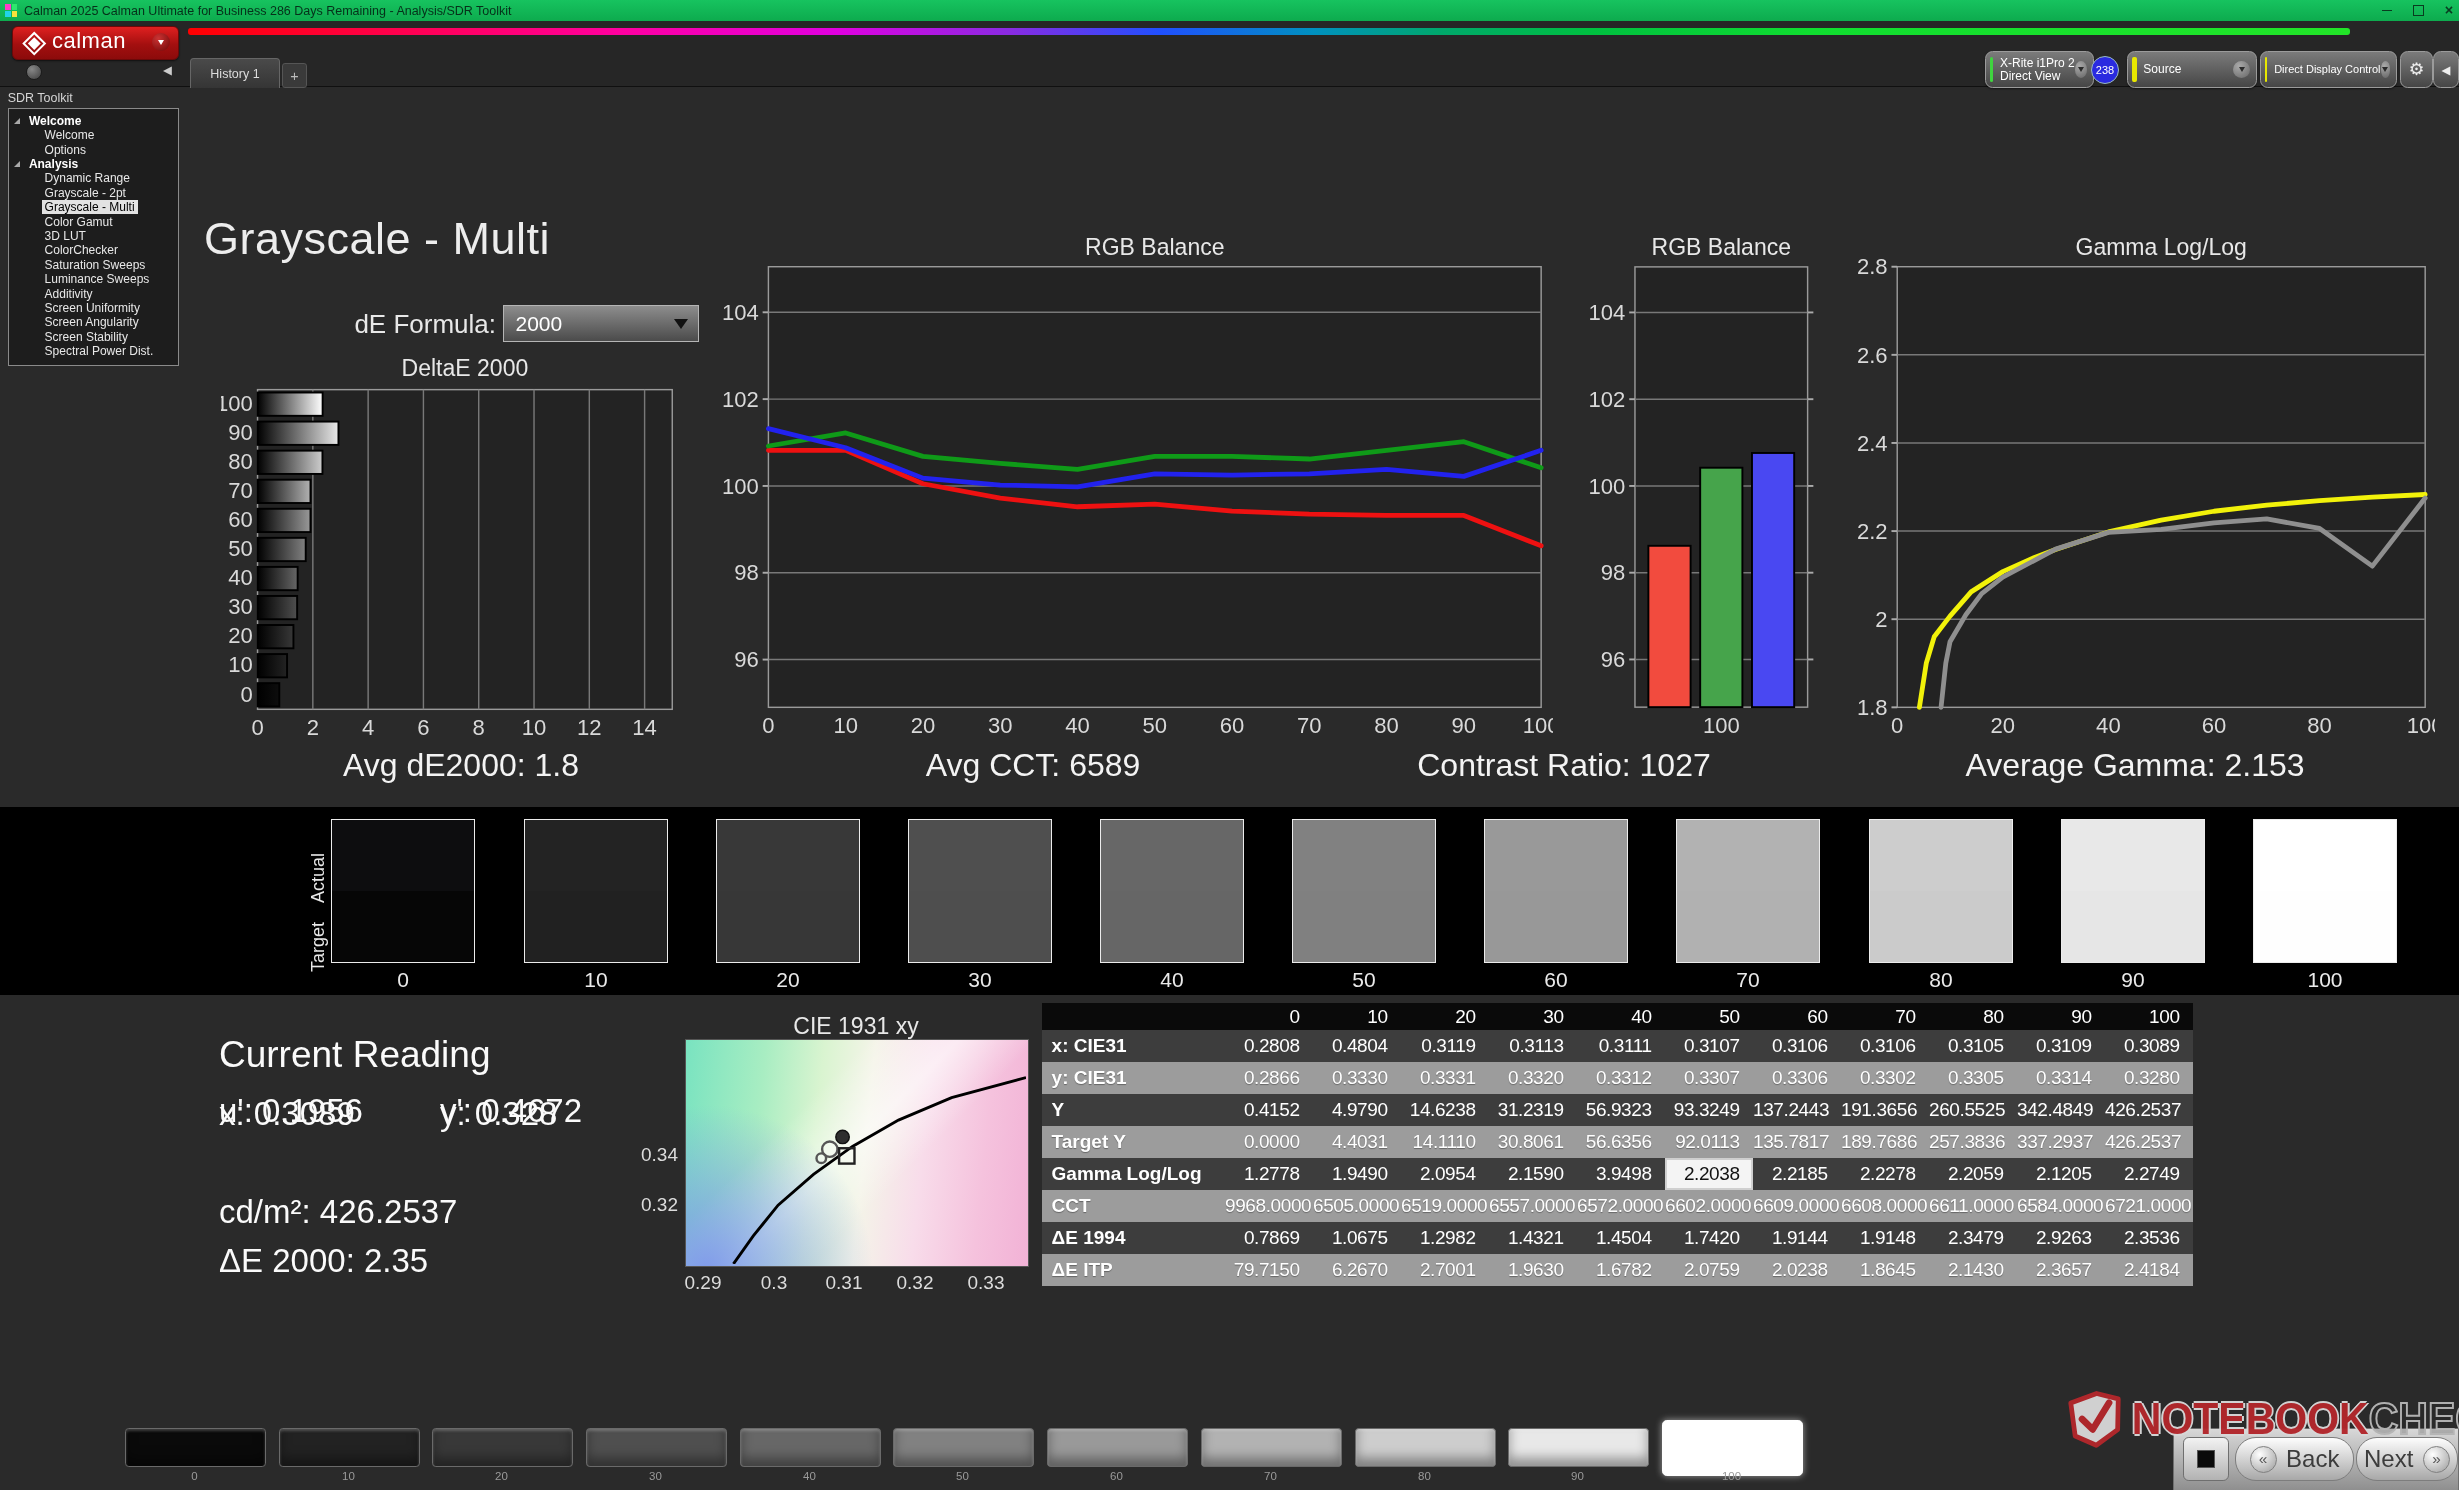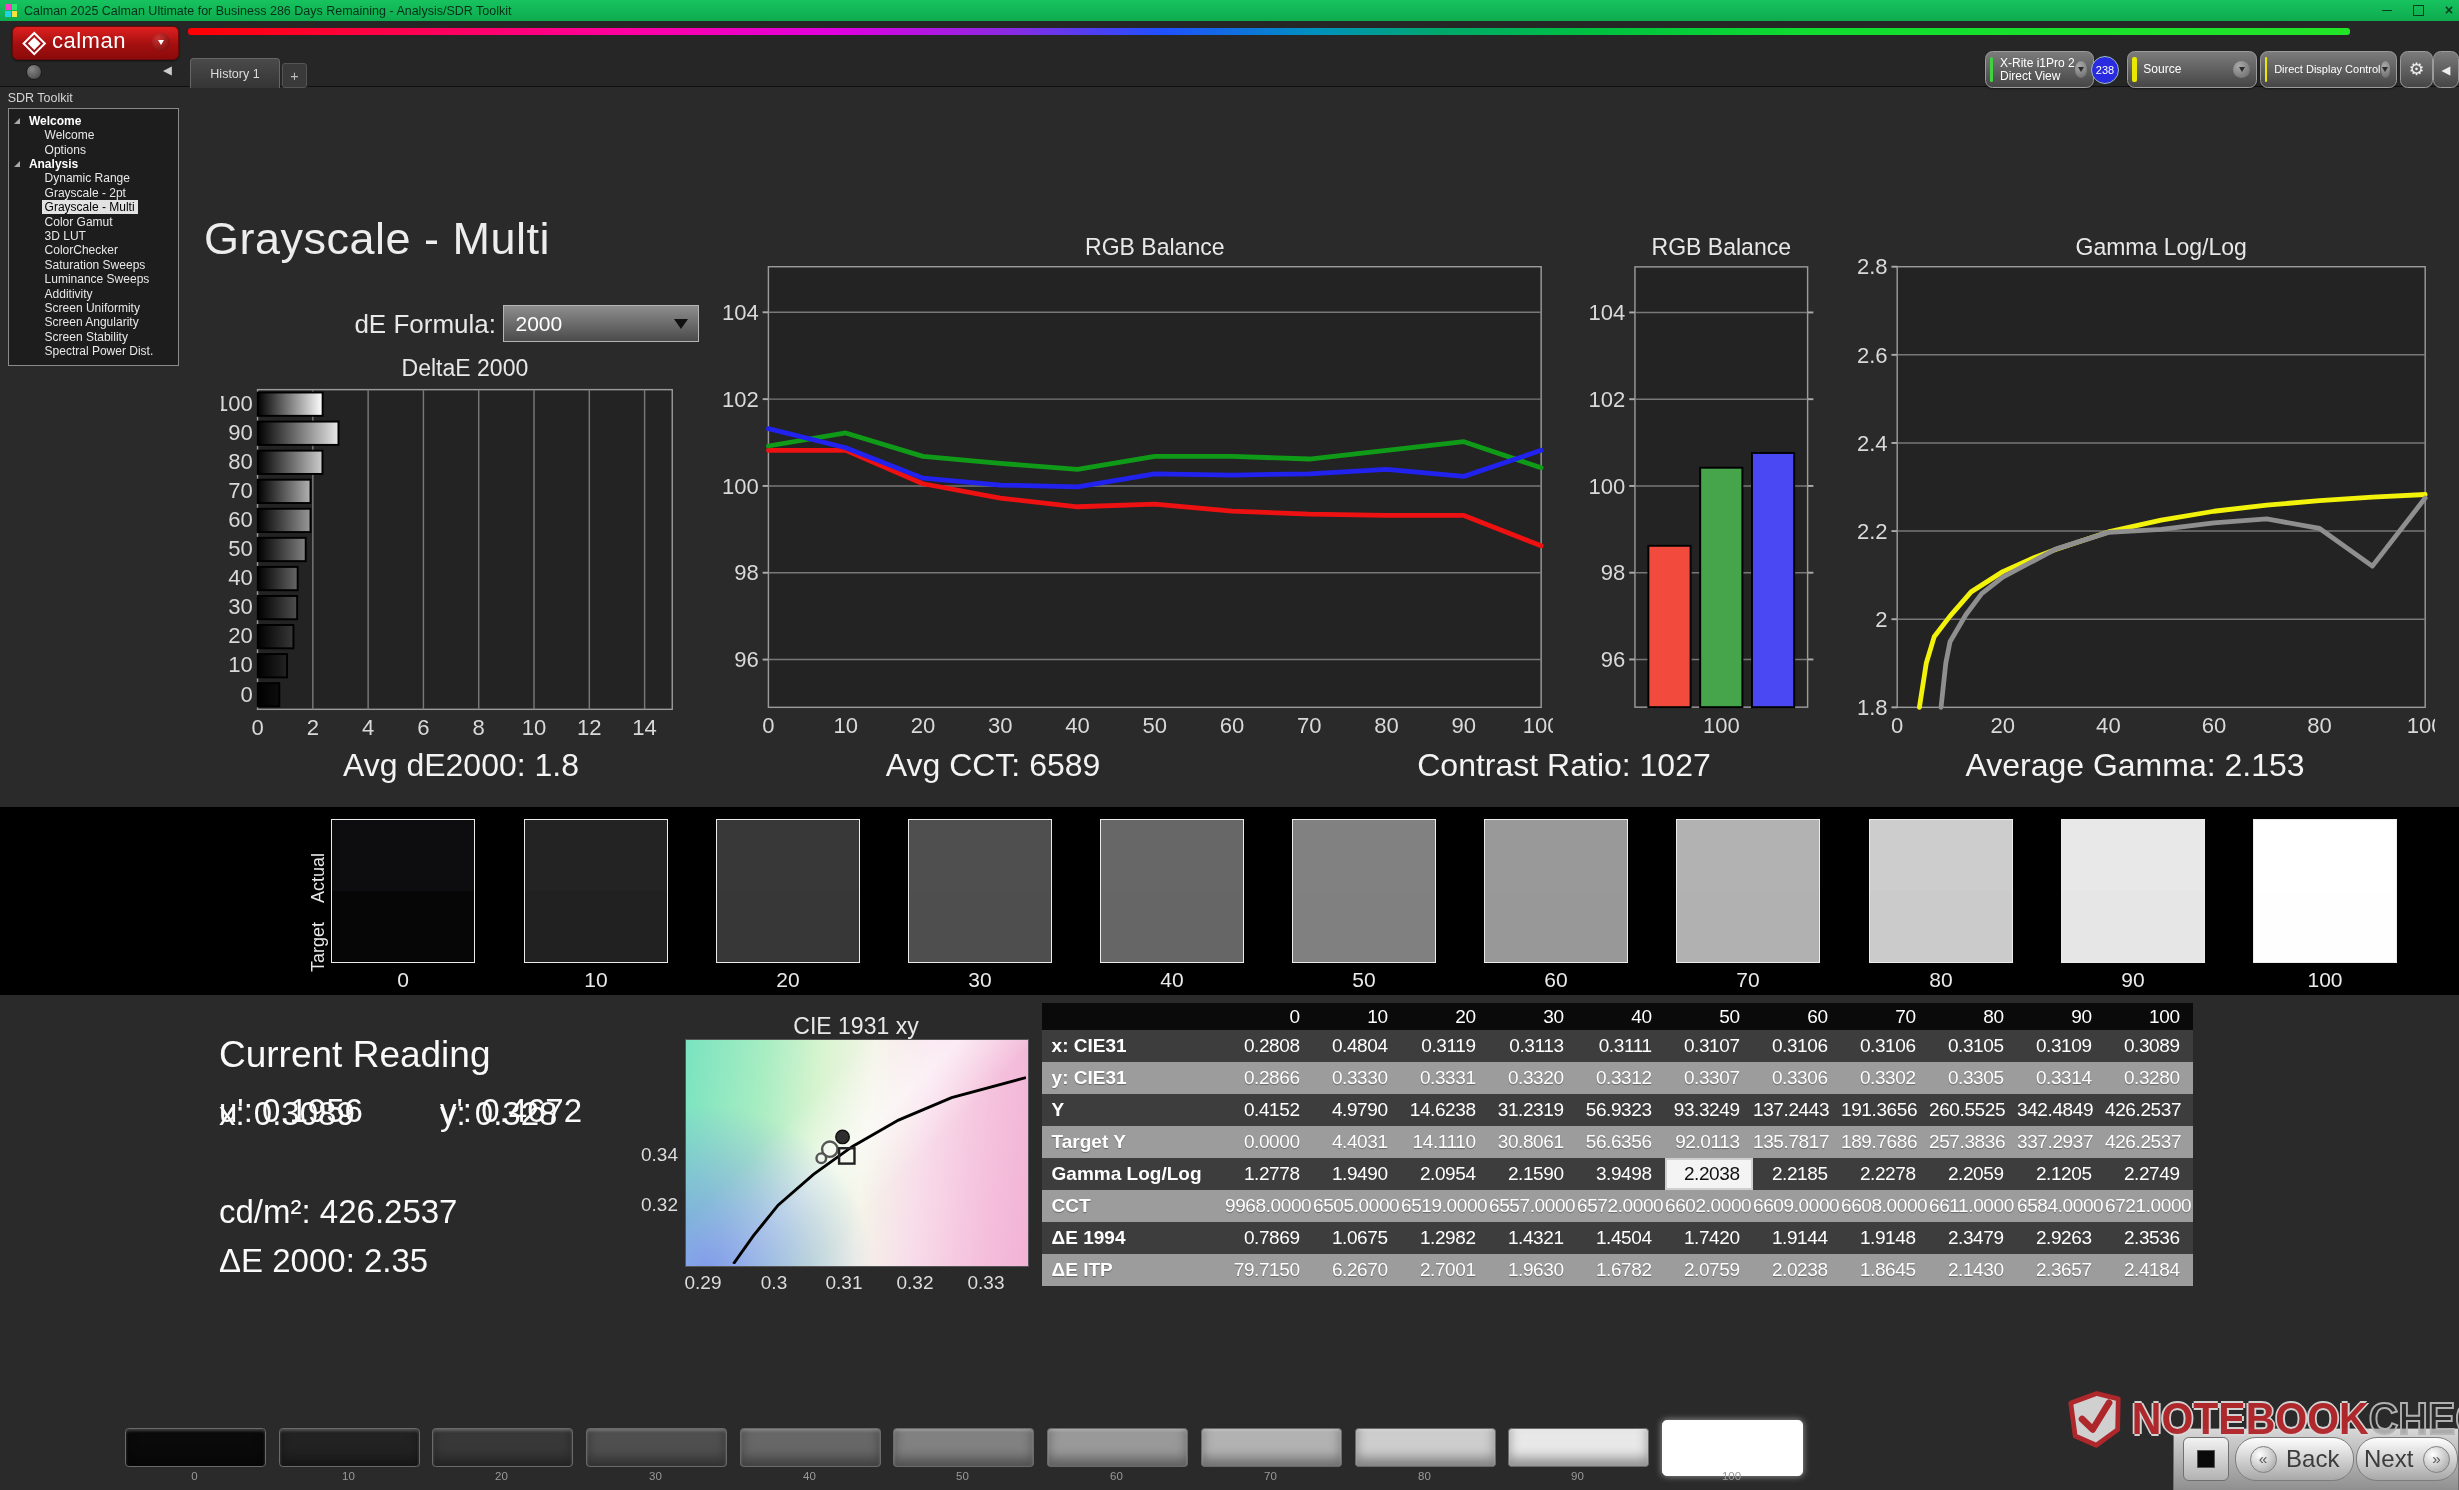--- a/index.html
+++ b/index.html
@@ -395,21 +395,21 @@
       <text x="160" y="518" font-size="23" text-anchor="middle" fill="#d9d9d9">20</text>
       <text x="270" y="518" font-size="23" text-anchor="middle" fill="#d9d9d9">40</text>
       <text x="380" y="518" font-size="23" text-anchor="middle" fill="#d9d9d9">60</text>
       <text x="490" y="518" font-size="23" text-anchor="middle" fill="#d9d9d9">80</text>
       <text x="600" y="518" font-size="23" text-anchor="middle" fill="#d9d9d9">100</text>
       <polyline points="73.1,491 80.25,445.1000000000001 88.5,417.56000000000006 105,395.98699999999997 127.00000000000001,370.742 160,349.62799999999993 193,334.9399999999999 215,326.678 270,308.318 325,295.92499999999995 380,286.7449999999999 435,280.319 490,275.7289999999999 545,272.0569999999999 600,269.303" fill="none" stroke="#f2f20a" stroke-width="5" stroke-linejoin="round" stroke-linecap="round"></polyline>
       <polyline points="95.65,491 100.6,445.1000000000001 105,422.609 121.5,394.6100000000001 138,372.57800000000003 160,355.4113999999999 215,326.21900000000005 270,308.77699999999993 325,305.6557999999999 380,298.9084999999999 435,294.6398000000001 490,304.69189999999986 545,343.89050000000003 600,273.02089999999987" fill="none" stroke="#8f8f8f" stroke-width="5" stroke-linejoin="round" stroke-linecap="round"></polyline>
     </svg>
 
   <div class="abs summary" style="left:461px;">Avg dE2000: 1.8</div>
-  <div class="abs summary" style="left:993px;">Avg CCT: 6589</div>
+  <div class="abs summary" style="left:1033px;">Avg CCT: 6589</div>
   <div class="abs summary" style="left:1564px;">Contrast Ratio: 1027</div>
   <div class="abs summary" style="left:2135px;">Average Gamma: 2.153</div>
 
   <div class="abs strip" id="strip">
     <div class="strip-rot" style="top:73px;">Actual</div>
     <div class="strip-rot" style="top:142px;">Target</div>
   <div class="patch" style="left: 331px;">
         <div class="half" style="background: rgb(13, 13, 15);"></div>
         <div class="half" style="background: rgb(6, 6, 6);"></div>
       </div>

